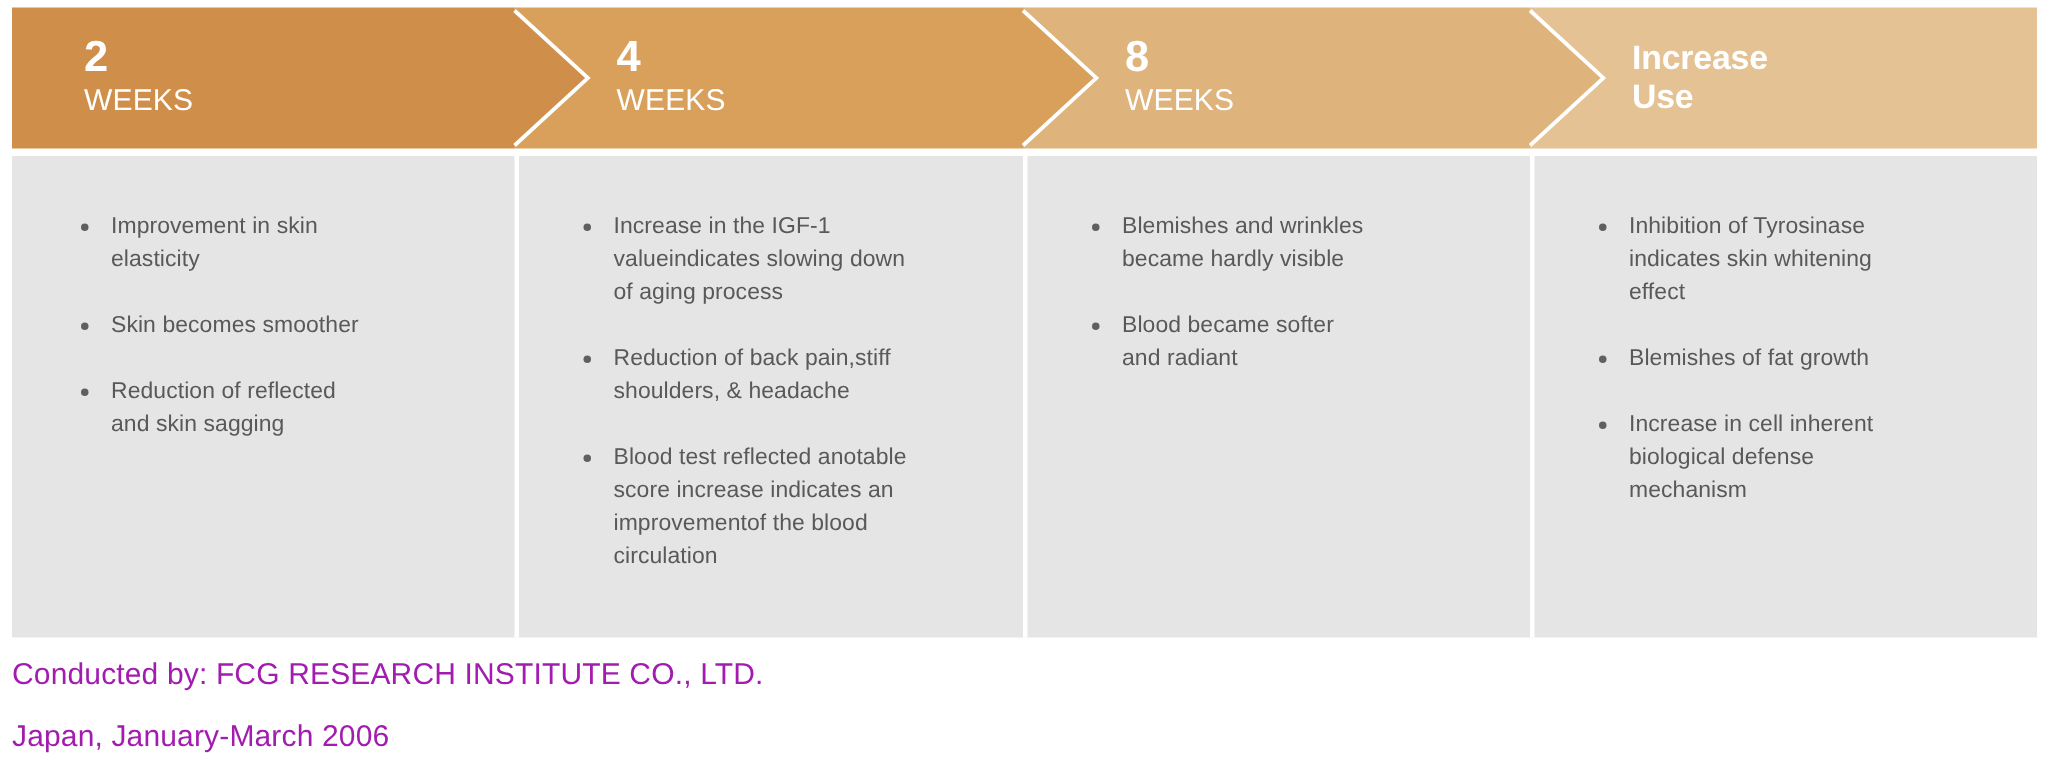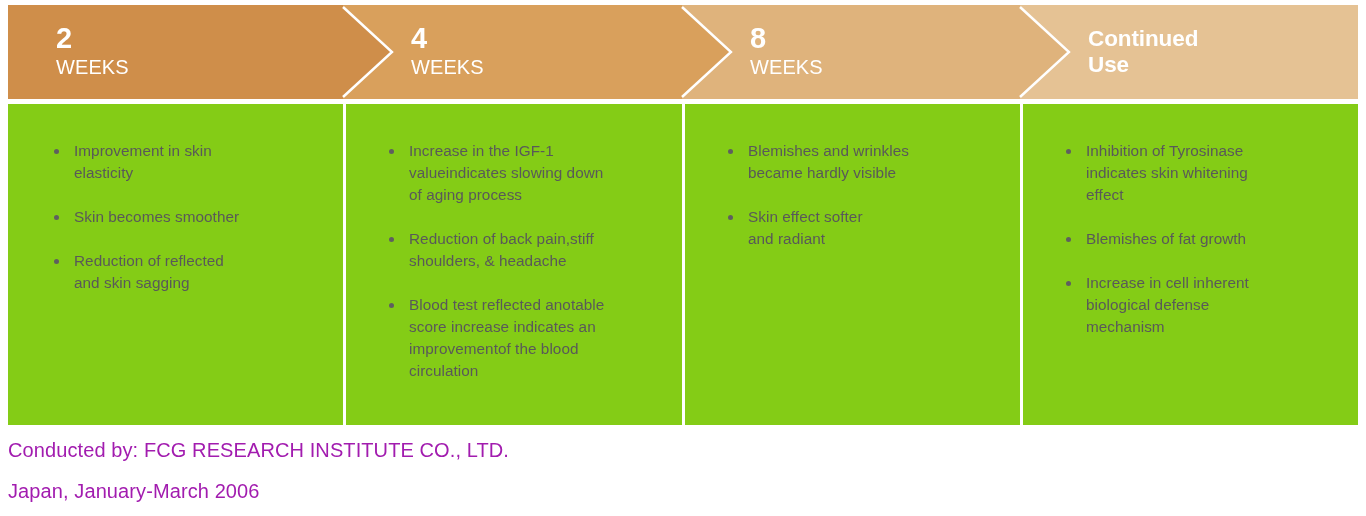--- a/index.html
+++ b/index.html
@@ -95,21 +95,21 @@
     white-space: pre-line;
   }
 
   
   .body-panel {
     position: absolute;
     left: 8px;
     top: 104px;
     width: 1350px;
     height: 321px;
-    background: #84cc16;
+    background: #e5e5e5;
     display: flex;
   }
 
   .stage-body {
     position: relative;
     height: 321px;
     box-sizing: border-box;
     padding: 36px 16px 0 44px;
   }
   .stage-body.b1 { width: 335px; }
@@ -209,21 +209,21 @@
       </svg>
       <div class="label-wrap">
         <div class="stage-num">8</div>
         <div class="stage-unit">WEEKS</div>
       </div>
     </div>
 
     <div class="stage-header s4">
       <div class="fill" style="background:#e5c294"></div>
       <div class="label-wrap">
-        <div class="stage-title">Continued
+        <div class="stage-title">Increase
 Use</div>
       </div>
     </div>
 
   </div>
 
   <div class="body-panel">
 
     <div class="stage-body b1">
       <ul class="bullets">
@@ -246,21 +246,21 @@
 score increase indicates an
 improvementof the blood
 circulation</li>
       </ul>
     </div>
 
     <div class="stage-body b3">
       <ul class="bullets">
         <li>Blemishes and wrinkles
 became hardly visible</li>
-        <li>Skin effect softer
+        <li>Blood became softer
 and radiant</li>
       </ul>
     </div>
 
     <div class="stage-body b4">
       <ul class="bullets">
         <li>Inhibition of Tyrosinase
 indicates skin whitening
 effect</li>
         <li>Blemishes of fat growth</li>

